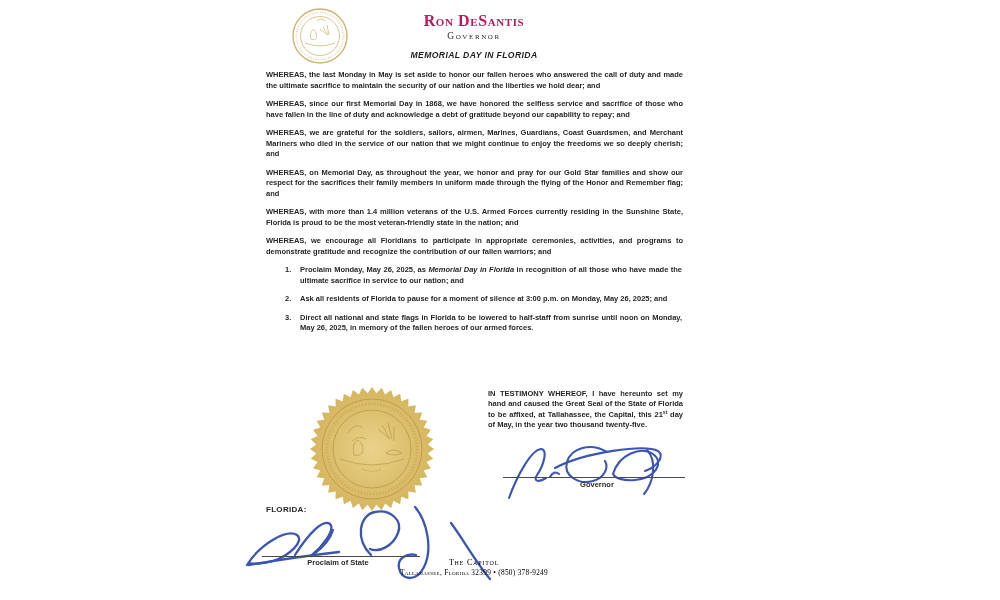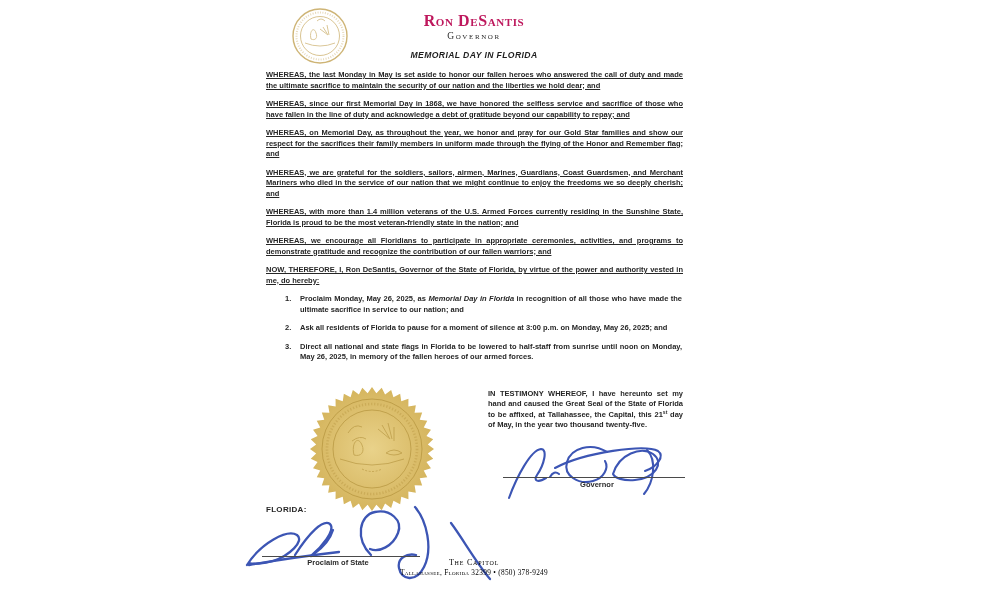--- a/index.html
+++ b/index.html
@@ -13,21 +13,21 @@
             font-variant:small-caps;letter-spacing:.6px;color:#be185d;}
   .gov-title{left:274px;top:31px;width:400px;text-align:center;
              font-family:"Liberation Serif", serif;font-size:9.5px;
              font-variant:small-caps;letter-spacing:1.6px;color:#2a2a2a;}
   .doc-title{left:274px;top:50px;width:400px;text-align:center;
              font-weight:bold;font-style:italic;font-size:8.6px;letter-spacing:.4px;color:#1e1e1e;}
 
   
   .body-text{left:266px;top:70px;width:417px;font-size:7.5px;font-weight:bold;
              line-height:10.5px;text-align:justify;color:#262626;}
-  .body-text p{margin:0 0 8px 0;text-decoration:underline;}
+  .body-text p{margin:0 0 8px 0;}
   .proc-list{margin:0;}
   .proc-item{display:flex;margin:0 0 8px 19px;}
   .proc-num{flex:none;width:15px;}
   .proc-text{width:382px;text-align:justify;}
   .proc-text i{font-style:italic;}
 
   
   .testimony{left:488px;top:389px;width:195px;font-size:7.5px;font-weight:bold;
              line-height:10.3px;text-align:justify;color:#262626;}
   .testimony sup{font-size:5px;vertical-align:super;line-height:0;}
@@ -62,25 +62,24 @@
     </g>
   </svg>
 
 <div class="abs gov-name">Ron DeSantis</div>
 <div class="abs gov-title">Governor</div>
 <div class="abs doc-title">MEMORIAL DAY IN FLORIDA</div>
 
 <div class="abs body-text">
   <p>WHEREAS, the last Monday in May is set aside to honor our fallen heroes who answered the call of duty and made the ultimate sacrifice to maintain the security of our nation and the liberties we hold dear; and</p>
   <p>WHEREAS, since our first Memorial Day in 1868, we have honored the selfless service and sacrifice of those who have fallen in the line of duty and acknowledge a debt of gratitude beyond our capability to repay; and</p>
+  <p>WHEREAS, we are grateful for the soldiers, sailors, airmen, Marines, Guardians, Coast Guardsmen, and Merchant Mariners who died in the service of our nation that we might continue to enjoy the freedoms we so deeply cherish; and</p>
   <p>WHEREAS, on Memorial Day, as throughout the year, we honor and pray for our Gold Star families and show our respect for the sacrifices their family members in uniform made through the flying of the Honor and Remember flag; and</p>
-  <p>WHEREAS, we are grateful for the soldiers, sailors, airmen, Marines, Guardians, Coast Guardsmen, and Merchant Mariners who died in the service of our nation that we might continue to enjoy the freedoms we so deeply cherish; and</p>
   <p>WHEREAS, with more than 1.4 million veterans of the U.S. Armed Forces currently residing in the Sunshine State, Florida is proud to be the most veteran-friendly state in the nation; and</p>
   <p>WHEREAS, we encourage all Floridians to participate in appropriate ceremonies, activities, and programs to demonstrate gratitude and recognize the contribution of our fallen warriors; and</p>
-  <p>NOW, THEREFORE, I, Ron DeSantis, Governor of the State of Florida, by virtue of the power and authority vested in me, do hereby:</p>
 
   <div class="proc-list">
     <div class="proc-item">
       <span class="proc-num">1.</span>
       <span class="proc-text"><span>Proclaim Monday, May 26, 2025, as </span><i>Memorial Day in Florida</i><span> in recognition of all those who have made the ultimate sacrifice in service to our nation; and</span></span>
     </div>
     <div class="proc-item">
       <span class="proc-num">2.</span>
       <span class="proc-text"><span>Ask all residents of Florida to pause for a moment of silence at 3:00 p.m. on Monday, May 26, 2025; and</span><i></i><span></span></span>
     </div>

